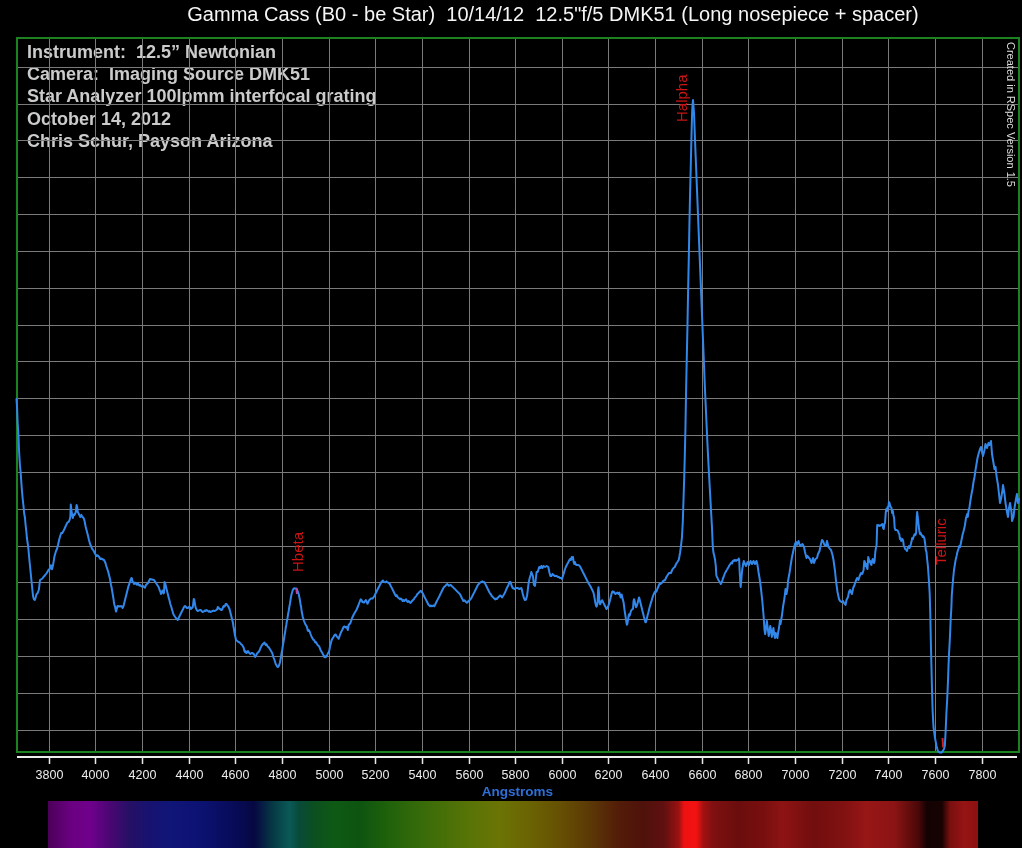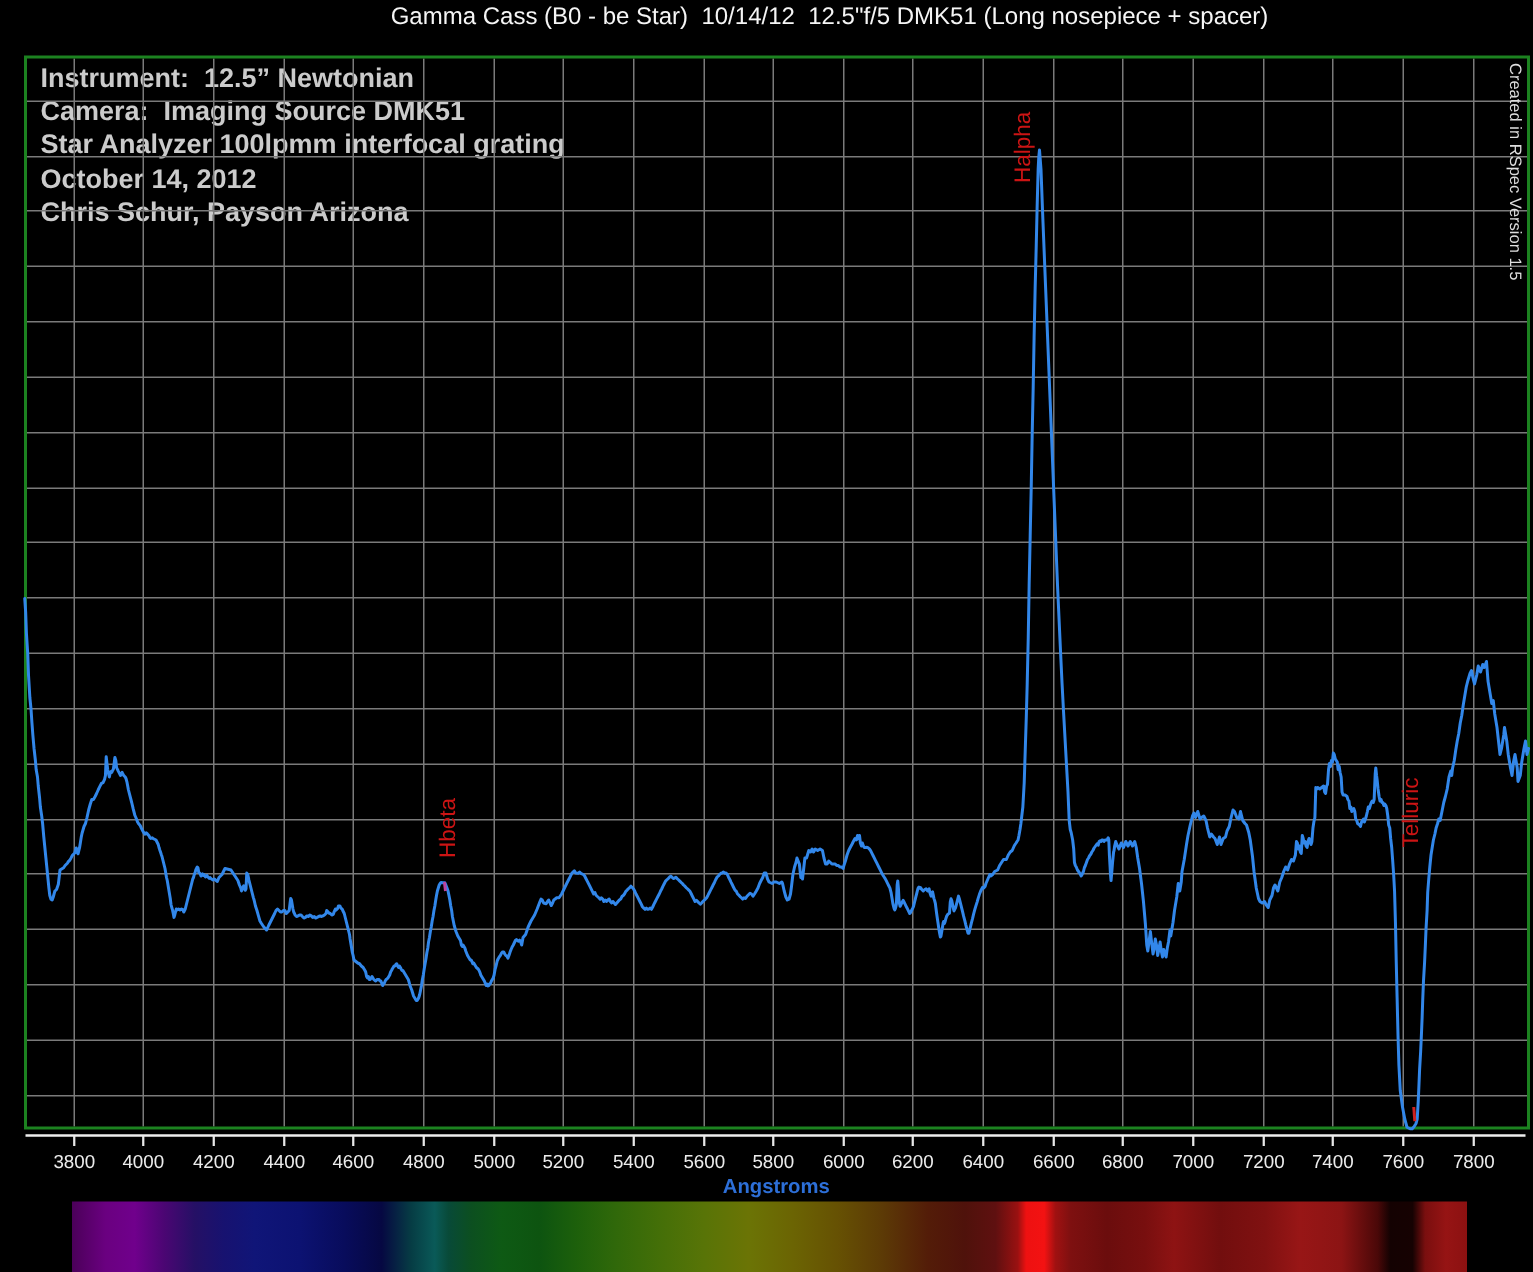--- a/index.html
+++ b/index.html
@@ -1,19 +1,19 @@
 <!DOCTYPE html>
 <html><head>
 <meta charset="utf-8">
 <style>
   html,body{margin:0;padding:0;background:#000;}
   body{width:1022px;height:848px;position:relative;overflow:hidden;font-family:"Liberation Sans",sans-serif;}
   .title,.info{opacity:0.999;}
   svg text{fill-opacity:0.999;}
-  .title{position:absolute;left:84px;top:3px;width:938px;text-align:center;color:#f5f5f5;font-size:16px;}
+  .title{position:absolute;left:84px;top:3px;width:938px;text-align:center;color:#f5f5f5;font-size:20px;}
   .info{position:absolute;left:27px;top:41px;color:#cbcbcb;font-size:18px;font-weight:bold;line-height:22.2px;white-space:pre;}
 </style>
 </head>
 <body>
 <div class="title">Gamma Cass (B0 - be Star)&nbsp; 10/14/12&nbsp; 12.5"f/5 DMK51 (Long nosepiece + spacer)</div>
 <div class="info">Instrument:  12.5” Newtonian
 Camera:  Imaging Source DMK51
 Star Analyzer 100lpmm interfocal grating
 October 14, 2012
 Chris Schur, Payson Arizona</div>

